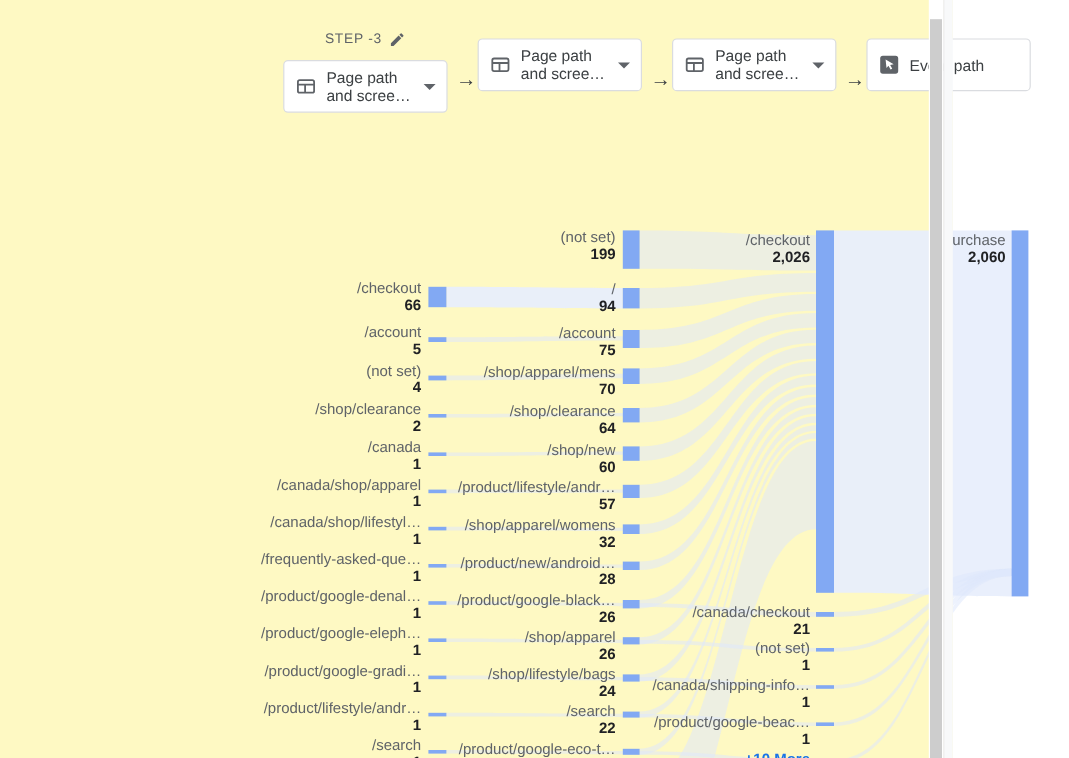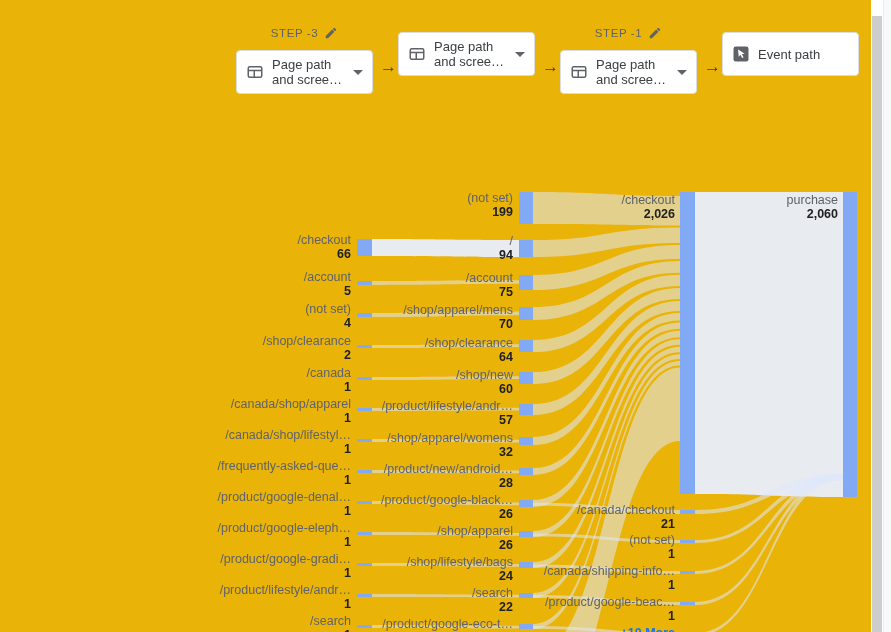--- a/index.html
+++ b/index.html
@@ -3,21 +3,21 @@
 <meta charset="utf-8">
 <style>
   * { box-sizing: border-box; }
   html, body {
     margin: 0; padding: 0;
     width: 891px; height: 632px;
     background: #ffffff;
     font-family: "Liberation Sans", sans-serif;
     overflow: hidden;
   }
-  #root { position: relative; width: 891px; height: 632px; background:#eab308; }
+  #root { position: relative; width: 794px; height: 632px; background:#fef9c3; }
 
   
   .step-col-head { position: absolute; }
   .step-title-row {
     display: flex; align-items: center; justify-content: center;
     gap: 6px; height: 18px;
   }
   .step-title {
     font-size: 11.5px; letter-spacing: .6px; color: #5f6368;
     font-weight: 400; white-space: nowrap;
@@ -123,28 +123,20 @@
           </svg>
       </span>
       <span class="dim-label">Page path and scree…</span>
       <span class="caret"></span>
     </div>
   </div>
 
   <div class="arrow-sep" style="left:542px;">→</div>
 
   <div class="step-col-head" style="left:560px; top:24px;">
-    <div class="step-title-row">
-      <span class="step-title">STEP -1</span>
-      <span class="pencil-icon">
-        <svg width="14" height="14" viewBox="0 0 24 24">
-            <path fill="#5f6368" d="M3 17.25V21h3.75L17.81 9.94l-3.75-3.75L3 17.25zM20.71 7.04a1 1 0 0 0 0-1.41l-2.34-2.34a1 1 0 0 0-1.41 0l-1.83 1.83 3.75 3.75 1.83-1.83z"></path>
-          </svg>
-      </span>
-    </div>
     <div class="dim-box">
       <span class="dim-icon">
         <svg width="18" height="18" viewBox="0 0 24 24">
             <rect x="3" y="5" width="18" height="14" rx="2" fill="none" stroke="#5f6368" stroke-width="2"></rect>
             <line x1="3" y1="10" x2="21" y2="10" stroke="#5f6368" stroke-width="2"></line>
             <line x1="11" y1="10" x2="11" y2="19" stroke="#5f6368" stroke-width="2"></line>
           </svg>
       </span>
       <span class="dim-label">Page path and scree…</span>
       <span class="caret"></span>

